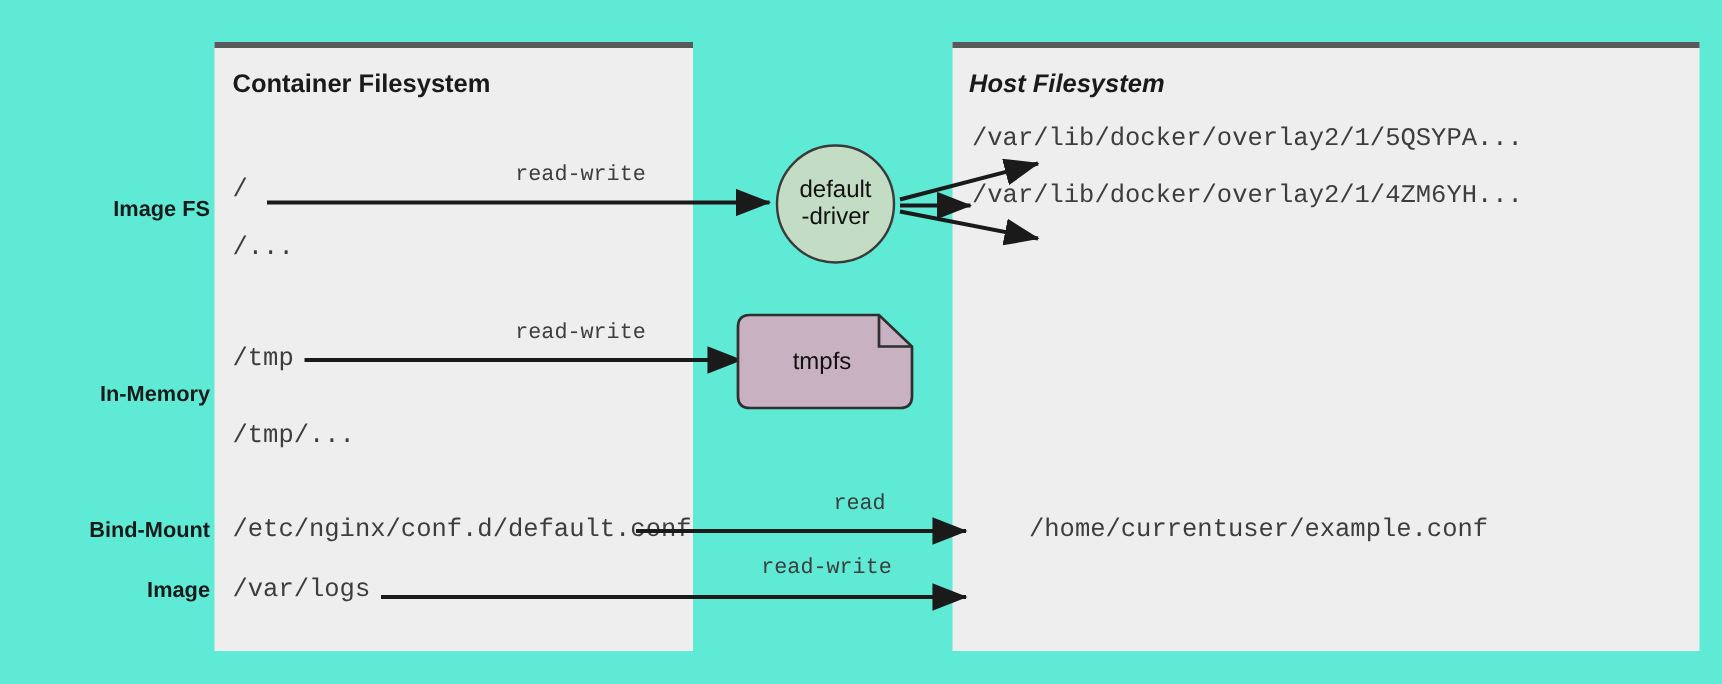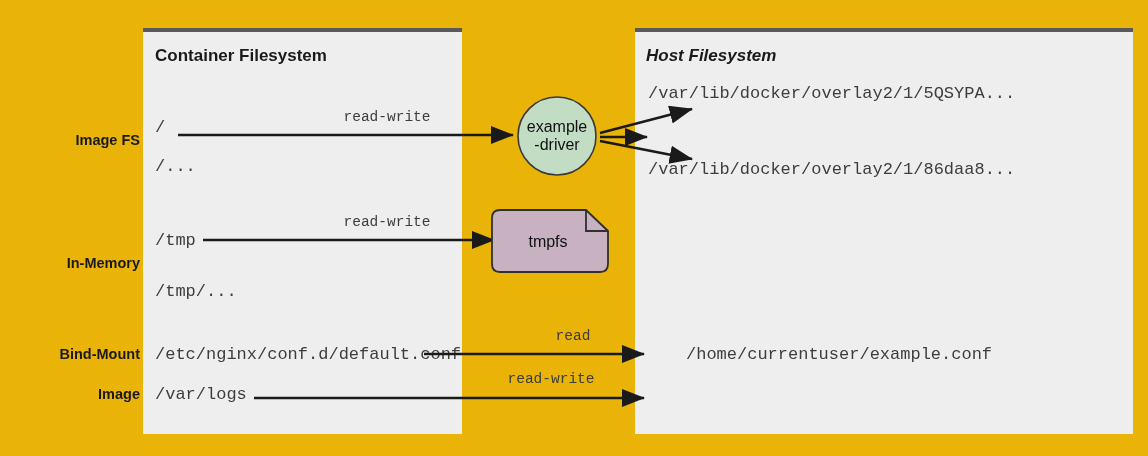--- a/index.html
+++ b/index.html
@@ -4,21 +4,21 @@
 <style>
   html, body {
     margin: 0;
     padding: 0;
     background: #ffffff;
   }
   #canvas {
     position: relative;
     width: 1148px;
     height: 456px;
-    background: #eab308;
+    background: #5eead4;
     font-family: "Liberation Sans", sans-serif;
     overflow: hidden;
   }
   .panel {
     position: absolute;
     background: #eeeeee;
     border-top: 4px solid #595959;
   }
   #container-panel { left: 143px; top: 28px; width: 319px; height: 402px; }
   #host-panel      { left: 635px; top: 28px; width: 498px; height: 402px; }
@@ -98,21 +98,21 @@
   <div class="mono" style="left:155px; top:127px;">/</div>
   <div class="mono" style="left:155px; top:166px;">/...</div>
 
   <div class="mono" style="left:155px; top:240px;">/tmp</div>
   <div class="mono" style="left:155px; top:279px;margin-top:12px;">/tmp/...</div>
 
   <div class="mono" style="left:155px; top:354px;">/etc/nginx/conf.d/default.conf</div>
   <div class="mono" style="left:155px; top:394px;">/var/logs</div>
 
   <div class="mono" style="left:648px; top:93px;">/var/lib/docker/overlay2/1/5QSYPA...</div>
-  <div class="mono" style="left:648px; top:169px;">/var/lib/docker/overlay2/1/86daa8...</div>
+  <div class="mono" style="left:648px; top:131px;">/var/lib/docker/overlay2/1/4ZM6YH...</div>
 
   <div class="mono" style="left:648px; top:354px;margin-left:38px;">/home/currentuser/example.conf</div>
 
   <svg class="overlay" viewBox="0 0 1148 456">
     <defs>
       <marker id="arrowhead" markerWidth="9" markerHeight="7" refX="8.6" refY="3.5" orient="auto" markerUnits="strokeWidth">
         <polygon points="0 0, 9 3.5, 0 7" fill="#1a1a1a"></polygon>
       </marker>
     </defs>
 
@@ -136,21 +136,21 @@
              L 608 264
              Q 608 272 600 272
              L 500 272
              Q 492 272 492 264
              L 492 218
              Q 492 210 500 210 Z" fill="#c8b2c2" stroke="#2f2f2f" stroke-width="1.8"></path>
     <path d="M 586 210 L 586 231 L 608 231" fill="none" stroke="#2f2f2f" stroke-width="1.8"></path>
   </svg>
 
   <div class="node-text" style="left:557px; top:136px;">
-    <span>example</span><br>
+    <span>default</span><br>
     <span>-driver</span>
   </div>
   <div class="node-text" style="left:548px; top:242px;">tmpfs</div>
 
   <div class="edge-label" style="left:387px; top:117px;">read-write</div>
   <div class="edge-label" style="left:387px; top:222px;">read-write</div>
   <div class="edge-label" style="left:573px; top:336px;">read</div>
   <div class="edge-label" style="left:551px; top:379px;">read-write</div>
 
 </div>

